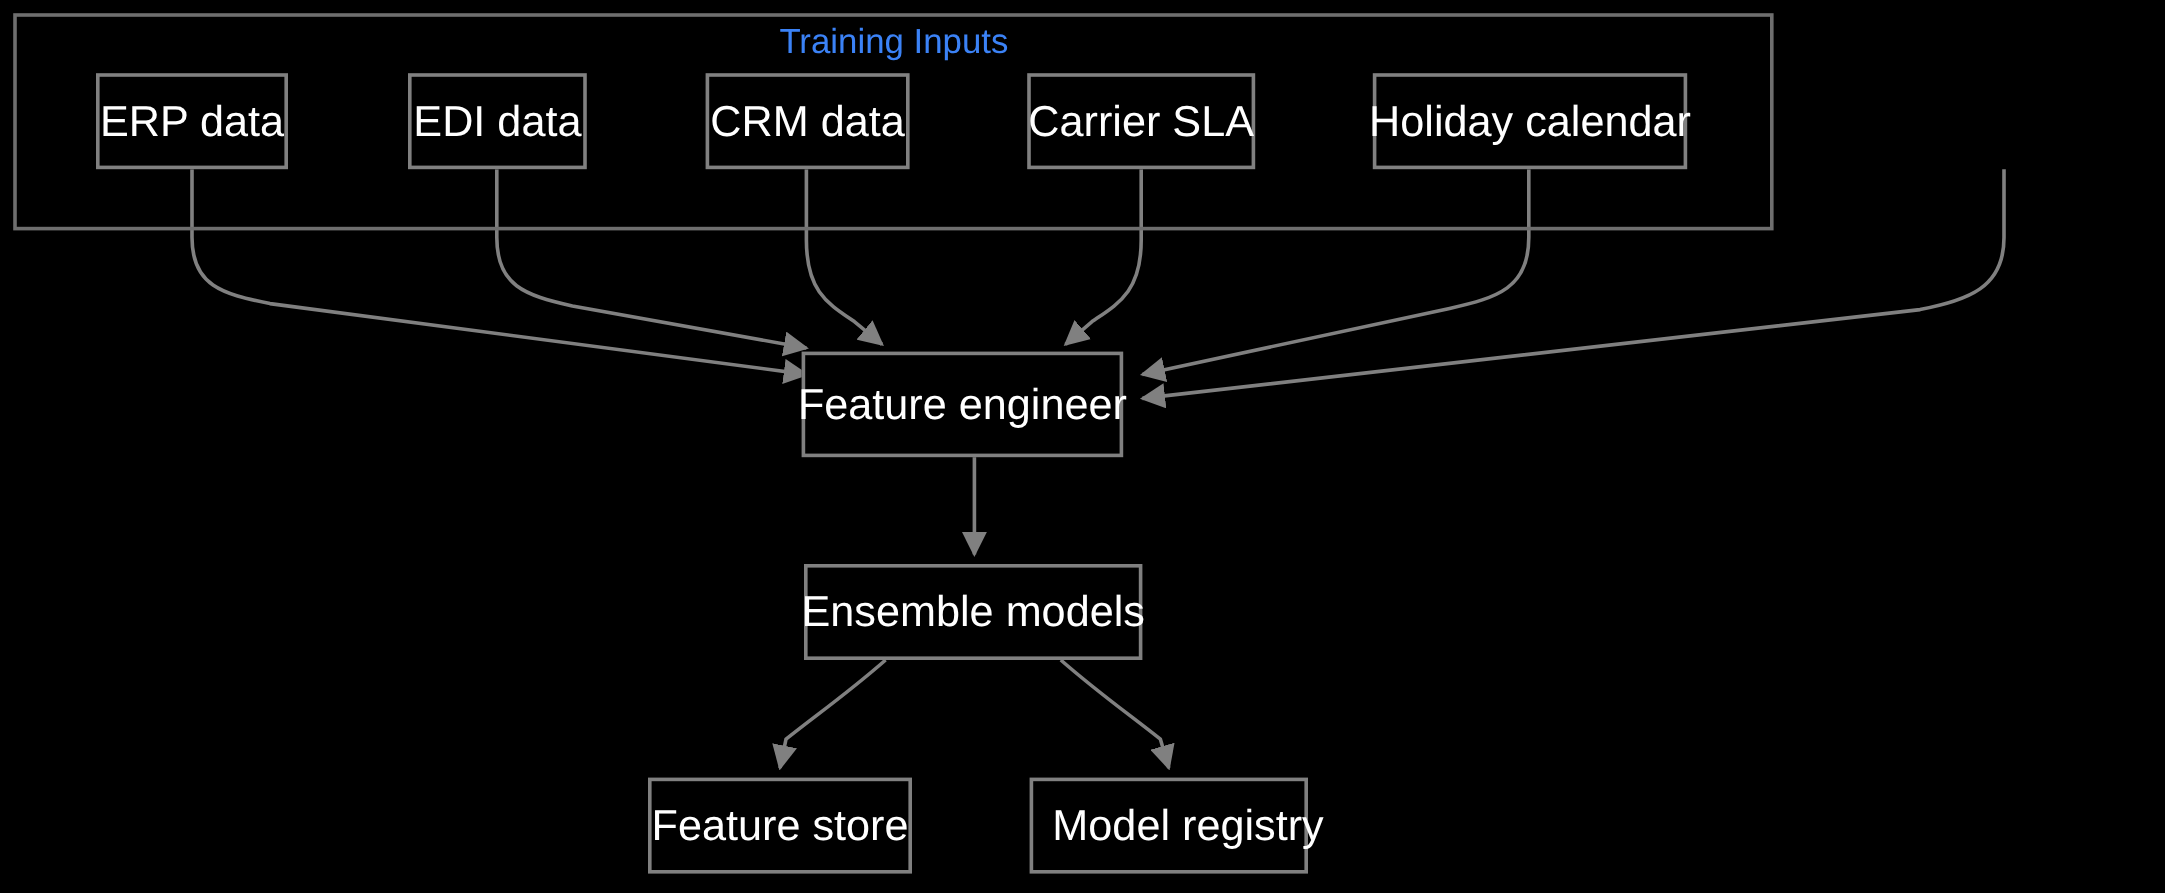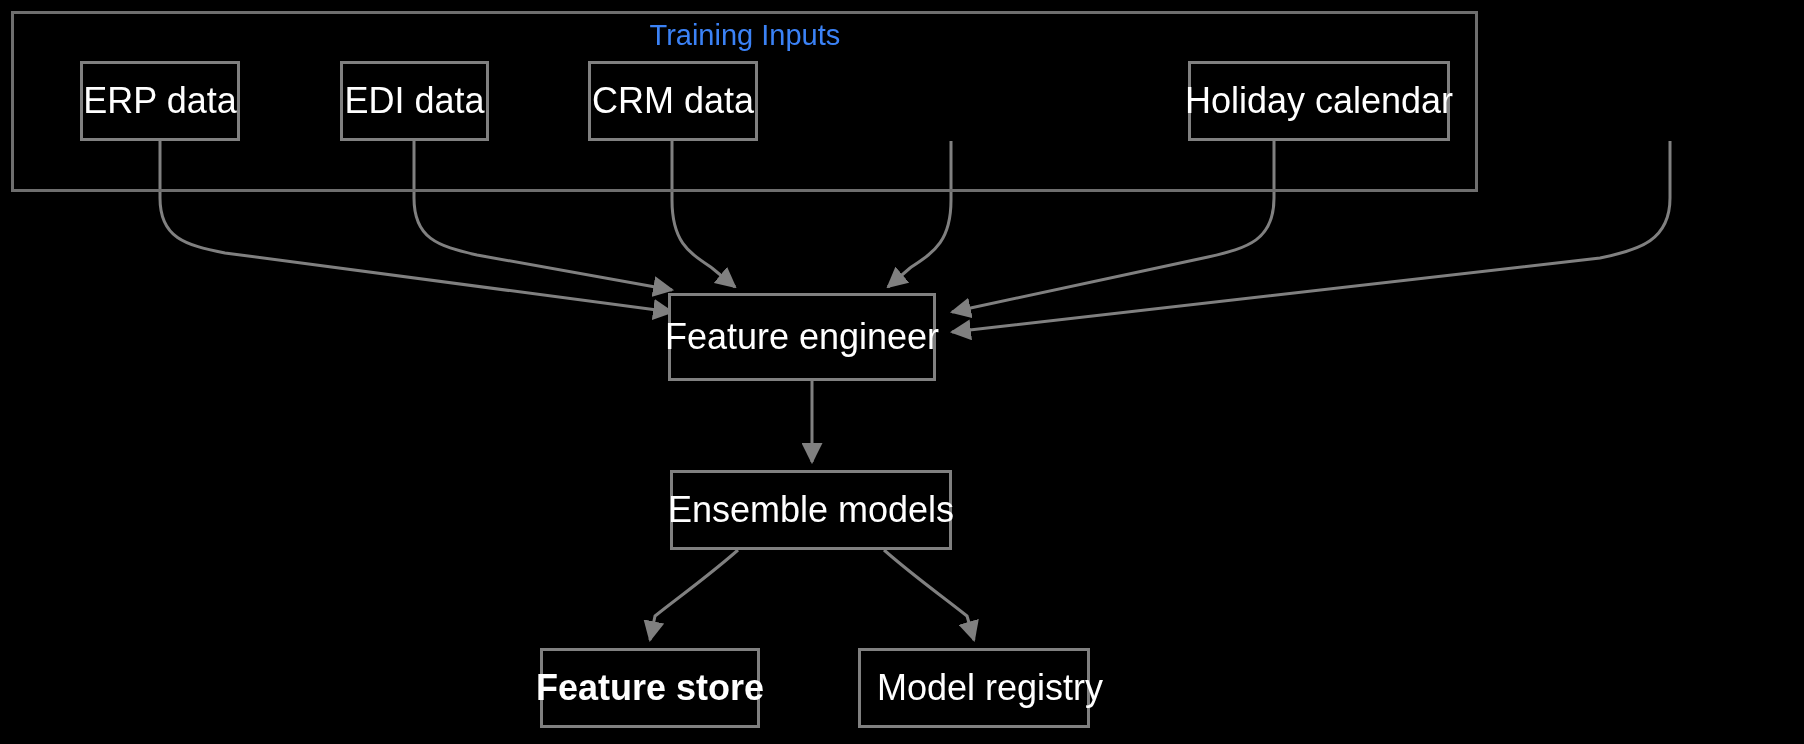--- a/index.html
+++ b/index.html
@@ -89,35 +89,38 @@
   </div>
 
   <div class="node" style="left:340px; top:61px; width:149px; height:80px;">
     <span>EDI data</span>
   </div>
 
   <div class="node" style="left:588px; top:61px; width:170px; height:80px;">
     <span>CRM data</span>
   </div>
 
+  <div class="node" style="left:856px; top:61px; width:190px; height:80px;">
+    <span>Carrier SLA</span>
+  </div>
 
-  <div class="node" style="left:1144px; top:61px; width:262px; height:80px;margin-left:44px;">
+  <div class="node" style="left:1144px; top:61px; width:262px; height:80px;">
     <span>Holiday calendar</span>
   </div>
 
 
   <div class="node" style="left:668px; top:293px; width:268px; height:88px;">
     <span>Feature engineer</span>
   </div>
 
   <div class="node" style="left:670px; top:470px; width:282px; height:80px;align-items:center;">
     <span>Ensemble models</span>
   </div>
 
-  <div class="node" style="left:540px; top:648px; width:220px; height:80px;font-weight:bold;">
+  <div class="node" style="left:540px; top:648px; width:220px; height:80px;">
     <span>Feature store</span>
   </div>
 
   <div class="node" style="left:858px; top:648px; width:232px; height:80px;padding-left:32px;">
     <span>Model registry</span>
   </div>
 
 </div>
 
 </body></html>

